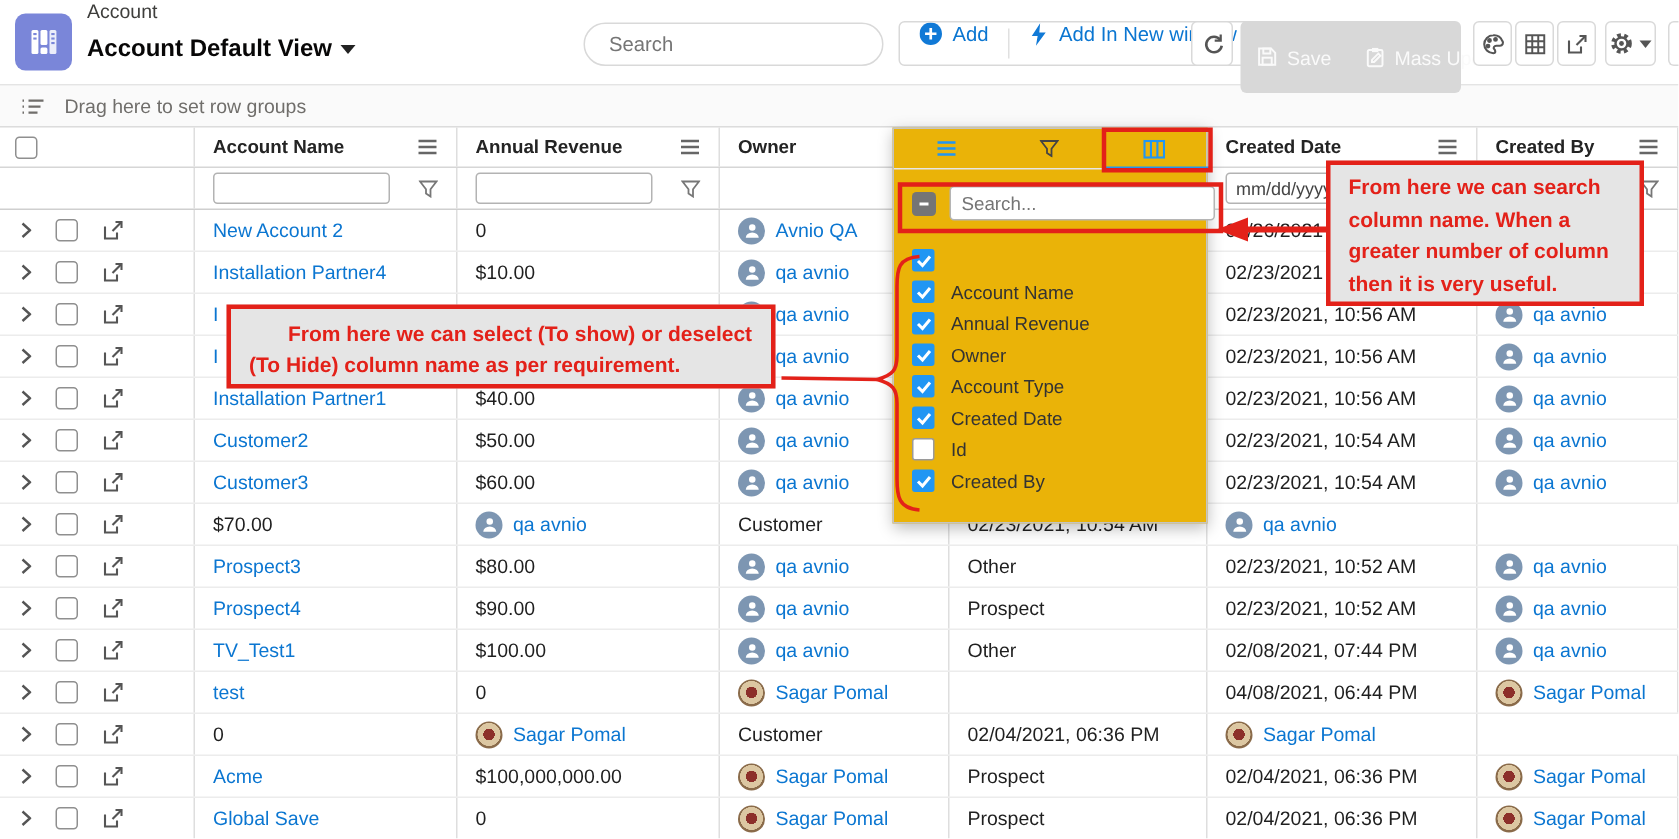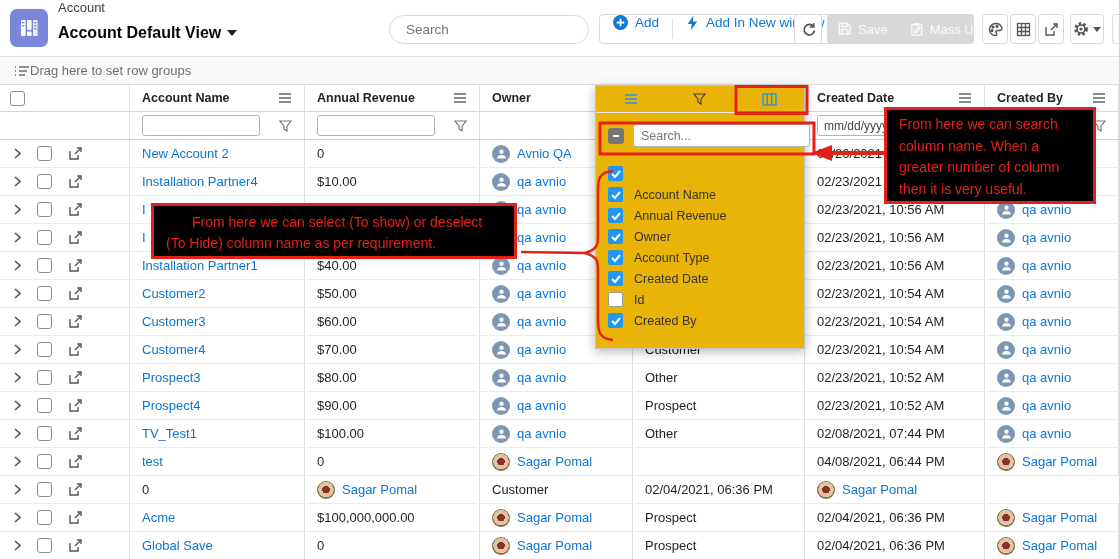--- a/index.html
+++ b/index.html
@@ -14,24 +14,24 @@
   .logo{left:10px;top:9px;width:38px;height:38px;background:#7a86d9;border-radius:7px;display:flex;align-items:center;justify-content:center}
   .app-label{left:58px;top:0;font-size:13px;color:#3e3e3c}
   .view-title{left:58px;top:24px;font-size:16px;font-weight:bold;color:#080707;display:flex;align-items:center;gap:6px}
   .caret{width:0;height:0;border-left:5px solid transparent;border-right:5px solid transparent;border-top:6px solid #222;display:inline-block}
   .searchbox{left:389px;top:15px;width:200px;height:29px;border:1px solid #d9d9d9;border-radius:15px;display:flex;align-items:center;padding:0 9px;gap:7px;color:#6e6e6e}
   .searchbox input{border:none;outline:none;flex:1;font-size:13.5px;color:#444;background:transparent}
   .btn-group{left:599px;top:14px;height:30px;border:1px solid #d9d9d9;border-radius:4px;display:flex;align-items:stretch;background:#fff}
   .tb-btn{display:flex;align-items:flex-start;gap:7px;padding:0 13px;color:var(--blue);font-size:13.5px;cursor:pointer;white-space:nowrap}
   .vdiv{width:1px;background:#e0e0e0;margin:4px 0}
   .sq-btn{top:14px;height:30px;border:1px solid #d9d9d9;border-radius:4px;background:#fff;display:flex;align-items:center;justify-content:center;color:#555}
-  .gray-group{left:827px;top:14px;height:30px;width:147px;background:#d8d8d8;border-radius:4px;display:flex;align-items:center;color:#fafafa;font-size:13px}
+  .gray-group{left:827px;top:14px;height:48px;width:147px;background:#d8d8d8;border-radius:4px;display:flex;align-items:center;color:#fafafa;font-size:13px}
   .gray-item{display:flex;align-items:center;gap:6px;padding:0 11px;white-space:nowrap}
   
-  .rowbar{left:0;top:57px;width:1119px;height:28px;background:#fafafa;border-bottom:1px solid #dcdcdc;display:flex;align-items:center;padding:0 14px;color:#706e6b;font-size:13px}
+  .rowbar{left:0;top:57px;width:1119px;height:28px;background:#fafafa;border-bottom:1px solid #dcdcdc;display:flex;align-items:center;gap:13px;padding:0 14px;color:#706e6b;font-size:13px}
   
   .grid{left:0;top:85px;width:1119px}
   .gr{display:grid;grid-template-columns:var(--cols)}
   .th,.td,.tf{border-right:1px solid var(--bline);display:flex;align-items:center;padding:0 12px;overflow:hidden;white-space:nowrap}
   .ghead{height:27px;border-bottom:1px solid #d6d6d6}
   .th{font-weight:bold;font-size:12.5px;color:#242424;justify-content:space-between}
   .gfilter{height:28px;border-bottom:1px solid #cfcfcf}
   .tf input{height:21px;border:1px solid #b3b3b3;border-radius:3px;width:118px;padding:0 6px;font-size:12px;color:#444;outline:none}
   .tf{justify-content:space-between}
   .tr{height:28px;border-bottom:1px solid var(--hline)}
@@ -50,21 +50,21 @@
   .ptab{flex:1;display:flex;align-items:center;justify-content:center;cursor:pointer}
   .ptab-underline{position:absolute;left:140px;bottom:-2px;width:70px;height:3px;background:var(--cbblue)}
   .psearch{display:flex;align-items:center;gap:9px;padding:11px 10px 6px 12px}
   .pcb-ind{width:16px;height:16px;background:#757575;border-radius:3px;display:flex;align-items:center;justify-content:center;flex:none}
   .psearch input{flex:1;height:23px;border:1px solid #b5b5b5;border-radius:3px;padding:0 7px;font-size:12.5px;color:#555;outline:none}
   .plist{padding:10px 0 0 12px}
   .pitem{display:flex;align-items:center;gap:11px;height:21px;font-size:12.5px;color:#333}
   .pcb{width:15px;height:15px;border-radius:2px;background:var(--cbblue);display:flex;align-items:center;justify-content:center;flex:none}
   .pcb.off{background:#fff;border:1.5px solid #9a9a9a}
   
-  .ann{z-index:9;border:3px solid var(--red);background:#000000;color:var(--red);font-weight:normal;font-size:14px;line-height:1.5}
+  .ann{z-index:9;border:3px solid var(--red);background:#e5e5e5;color:var(--red);font-weight:bold;font-size:14px;line-height:1.5}
   .ann-mid{left:151px;top:203px;width:366px;height:56px;padding:6px 10px 0 12px;text-indent:26px}
   .ann-right{left:884px;top:107px;width:212px;height:97px;padding:4px 8px 0 12px;line-height:1.55}
   .redsvg{left:0;top:0;width:1119px;height:559px;z-index:8;pointer-events:none}
 </style>
 </head>
 <body>
 
 <svg width="0" height="0" style="position:absolute">
   <defs>
     <g id="i-person">
@@ -618,23 +618,20 @@
               <use href="#i-chevr"></use>
             </svg>
           </span>
       <span class="cb"></span>
       <span class="ext">
             <svg width="15" height="15" viewBox="0 0 15 15">
               <use href="#i-ext"></use>
             </svg>
           </span>
     </div>
-    <div class="td">
-          <a class="lnk" href="#">Customer4</a>
-        </div>
     <div class="td">$70.00</div>
     <div class="td">
           <span class="owner-wrap">
             <span class="av">
               <svg width="13" height="13" viewBox="0 0 18 18">
                 <use href="#i-person"></use>
               </svg>
             </span>
             <a class="lnk" href="#">qa avnio</a>
           </span>

